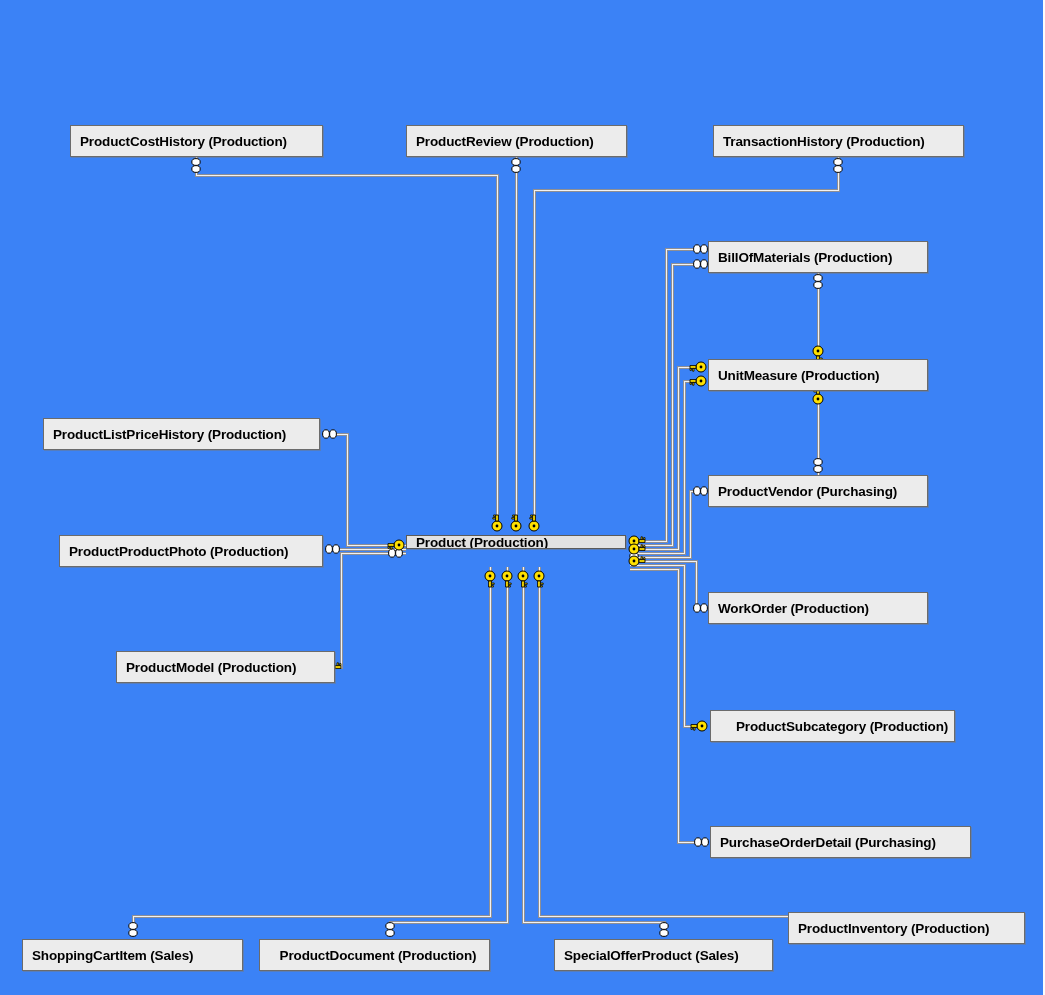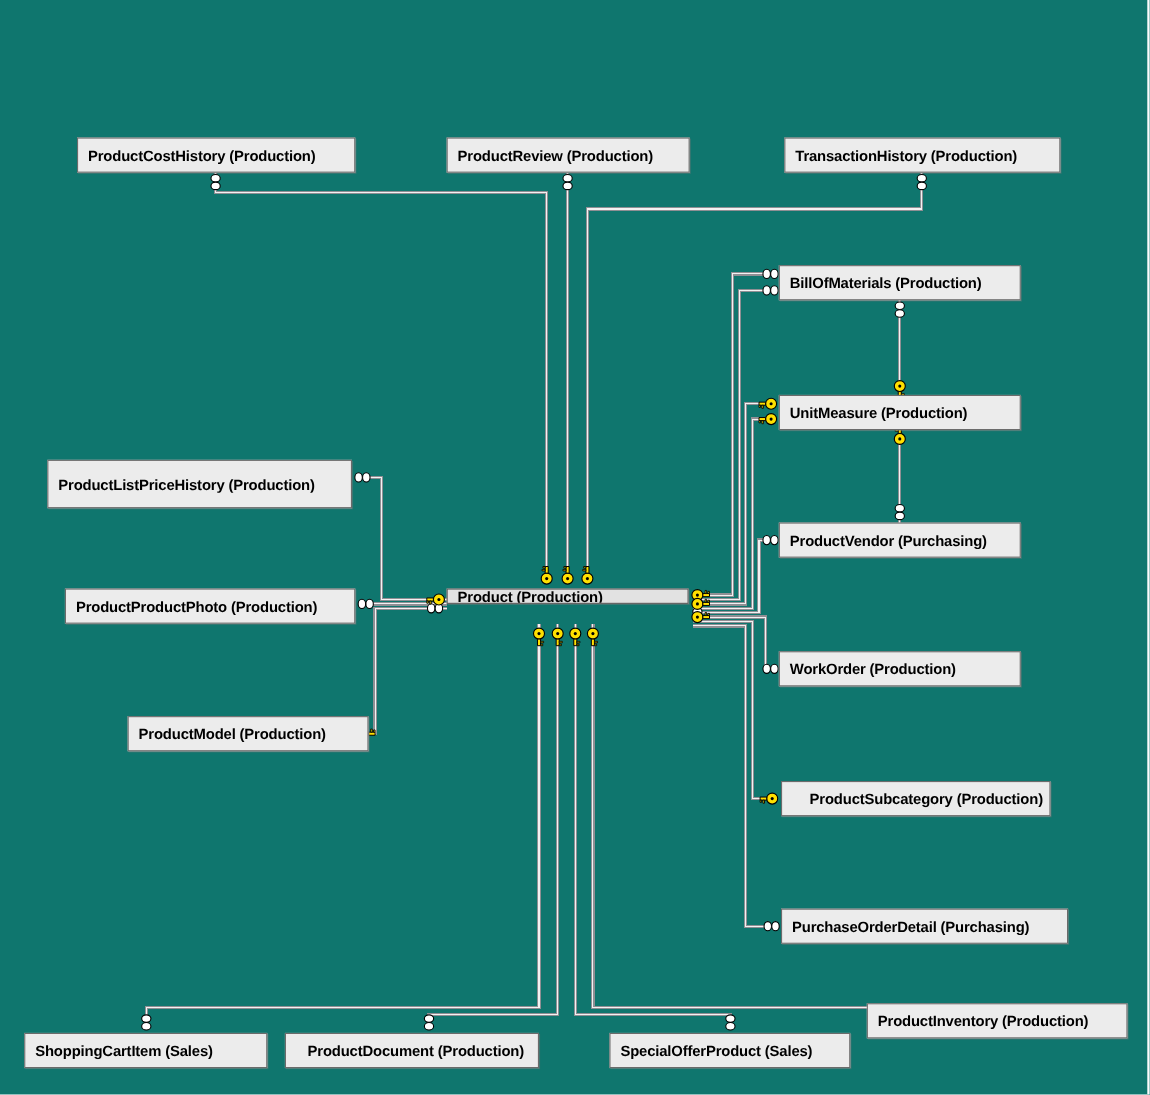--- a/index.html
+++ b/index.html
@@ -8,21 +8,21 @@
     padding: 0;
     background: #ffffff;
   }
   body {
     font-family: "Liberation Sans", sans-serif;
   }
   #canvas {
     position: relative;
     width: 1045px;
     height: 995px;
-    background: #0f766e;
+    background: #3b82f6;
     overflow: hidden;
   }
   #edge-layer {
     position: absolute;
     left: 0;
     top: 0;
     width: 1045px;
     height: 995px;
     pointer-events: none;
   }
@@ -333,21 +333,21 @@
       </div>
       <div class="entity" style="left: 708px; top: 592px; width: 220px; height: 32px;">
         <span class="entity-label">WorkOrder (Production)</span>
       </div>
       <div class="entity" style="left: 710px; top: 710px; width: 245px; height: 32px; padding-left: 16px;">
         <span class="entity-label">ProductSubcategory (Production)</span>
       </div>
       <div class="entity" style="left: 710px; top: 826px; width: 261px; height: 32px;">
         <span class="entity-label">PurchaseOrderDetail (Purchasing)</span>
       </div>
-      <div class="entity" style="left: 43px; top: 418px; width: 277px; height: 44px;">
+      <div class="entity" style="left: 43px; top: 418px; width: 277px; height: 32px;">
         <span class="entity-label">ProductListPriceHistory (Production)</span>
       </div>
       <div class="entity" style="left: 59px; top: 535px; width: 264px; height: 32px;">
         <span class="entity-label">ProductProductPhoto (Production)</span>
       </div>
       <div class="entity" style="left: 103px; top: 651px; width: 219px; height: 32px; margin-left: 13px;">
         <span class="entity-label">ProductModel (Production)</span>
       </div>
       <div class="entity selected" style="left: 406px; top: 535px; width: 220px; height: 14px;">
         <span class="entity-label">Product (Production)</span>

